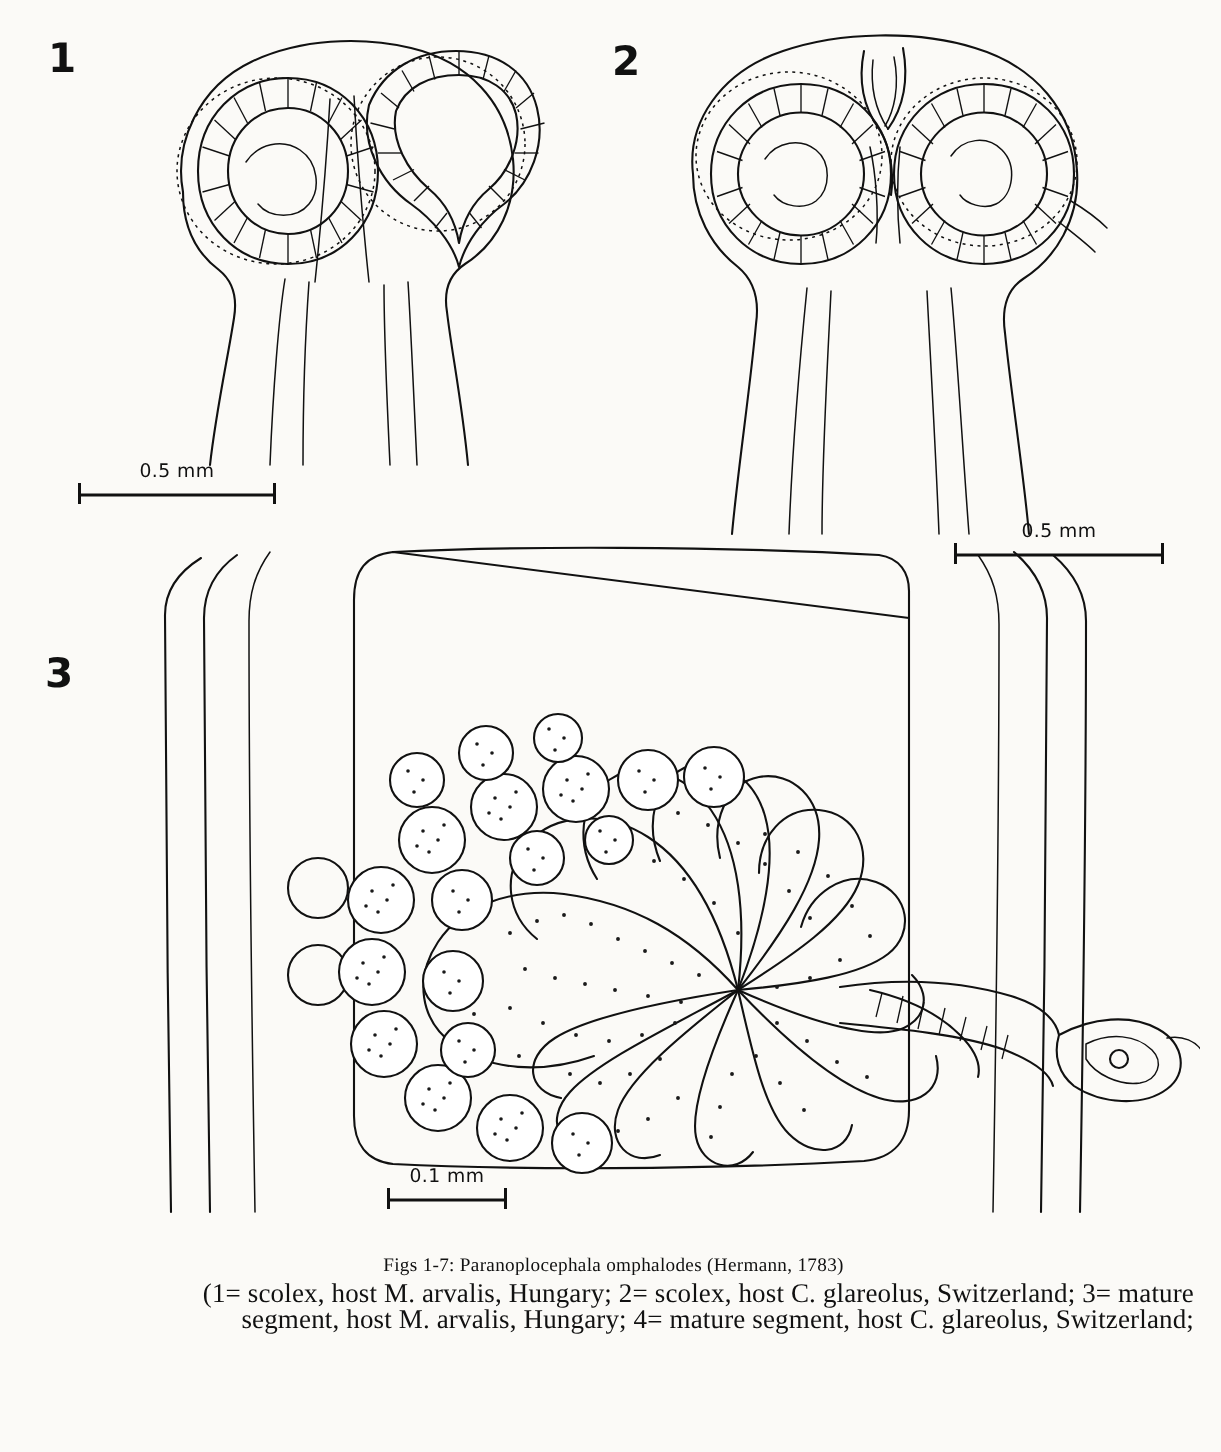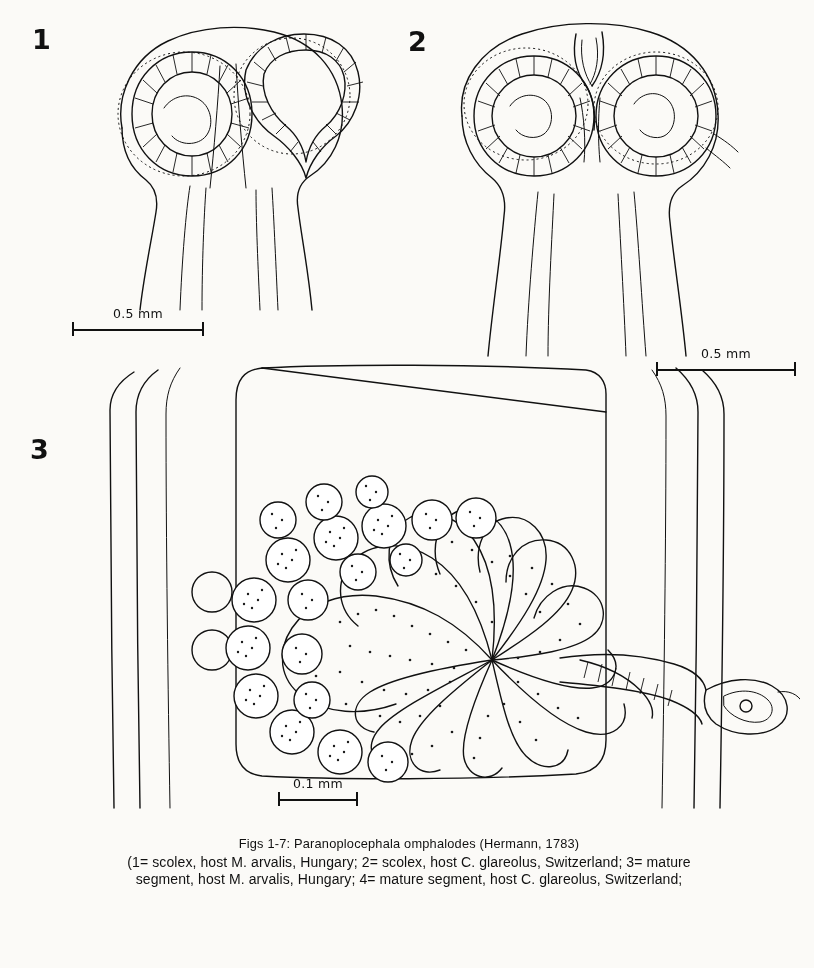--- a/index.html
+++ b/index.html
@@ -30,21 +30,20 @@
     color: #111;
     letter-spacing: 0;
   }
   #fig1-number { left: 32px; top: 24px; }
   #fig2-number { left: 408px; top: 26px; }
   #fig3-number { left: 30px; top: 434px; }
 
   
   .scalebar {
     position: absolute;
-    margin-left: 20px;
   }
   .scalebar .bar {
     position: relative;
     height: 14px;
     border-left: 2px solid #111;
     border-right: 2px solid #111;
   }
   .scalebar .bar:after {
     content: "";
     position: absolute;
@@ -65,34 +64,34 @@
   #scale-1 { left: 52px; top: 322px; width: 132px; }
   #scale-2 { left: 636px; top: 362px; width: 140px; }
   #scale-3 { left: 258px; top: 792px; width: 80px; }
 
   
   #caption {
     position: absolute;
     left: 22px;
     top: 836px;
     width: 774px;
-    font-family: Liberation Sans, sans-serif;
+    font-family: Liberation Serif, serif;
     color: #111;
   }
   #caption-title {
     text-align: center;
     font-size: 12.8px;
     letter-spacing: 0.2px;
     margin-bottom: 3px;
   }
   #caption-body {
-    font-size: 14px;
+    font-size: 18px;
     line-height: 16.6px;
     letter-spacing: 0.1px;
-    text-align: center;
+    text-align: right;
   }
   #caption-body .cap-line { white-space: pre-wrap; display: block; }
 
   svg { display: block; }
   .ln { fill: none; stroke: #111; stroke-width: 1.4; stroke-linejoin: round; stroke-linecap: round; }
   .ln-thin { fill: none; stroke: #111; stroke-width: 1; stroke-linejoin: round; stroke-linecap: round; }
   .ln-dot { fill: none; stroke: #111; stroke-width: 1; stroke-dasharray: 2 3; }
   .hatch { fill: none; stroke: #111; stroke-width: 0.9; }
   .fillw { fill: #ffffff; }
 </style>

